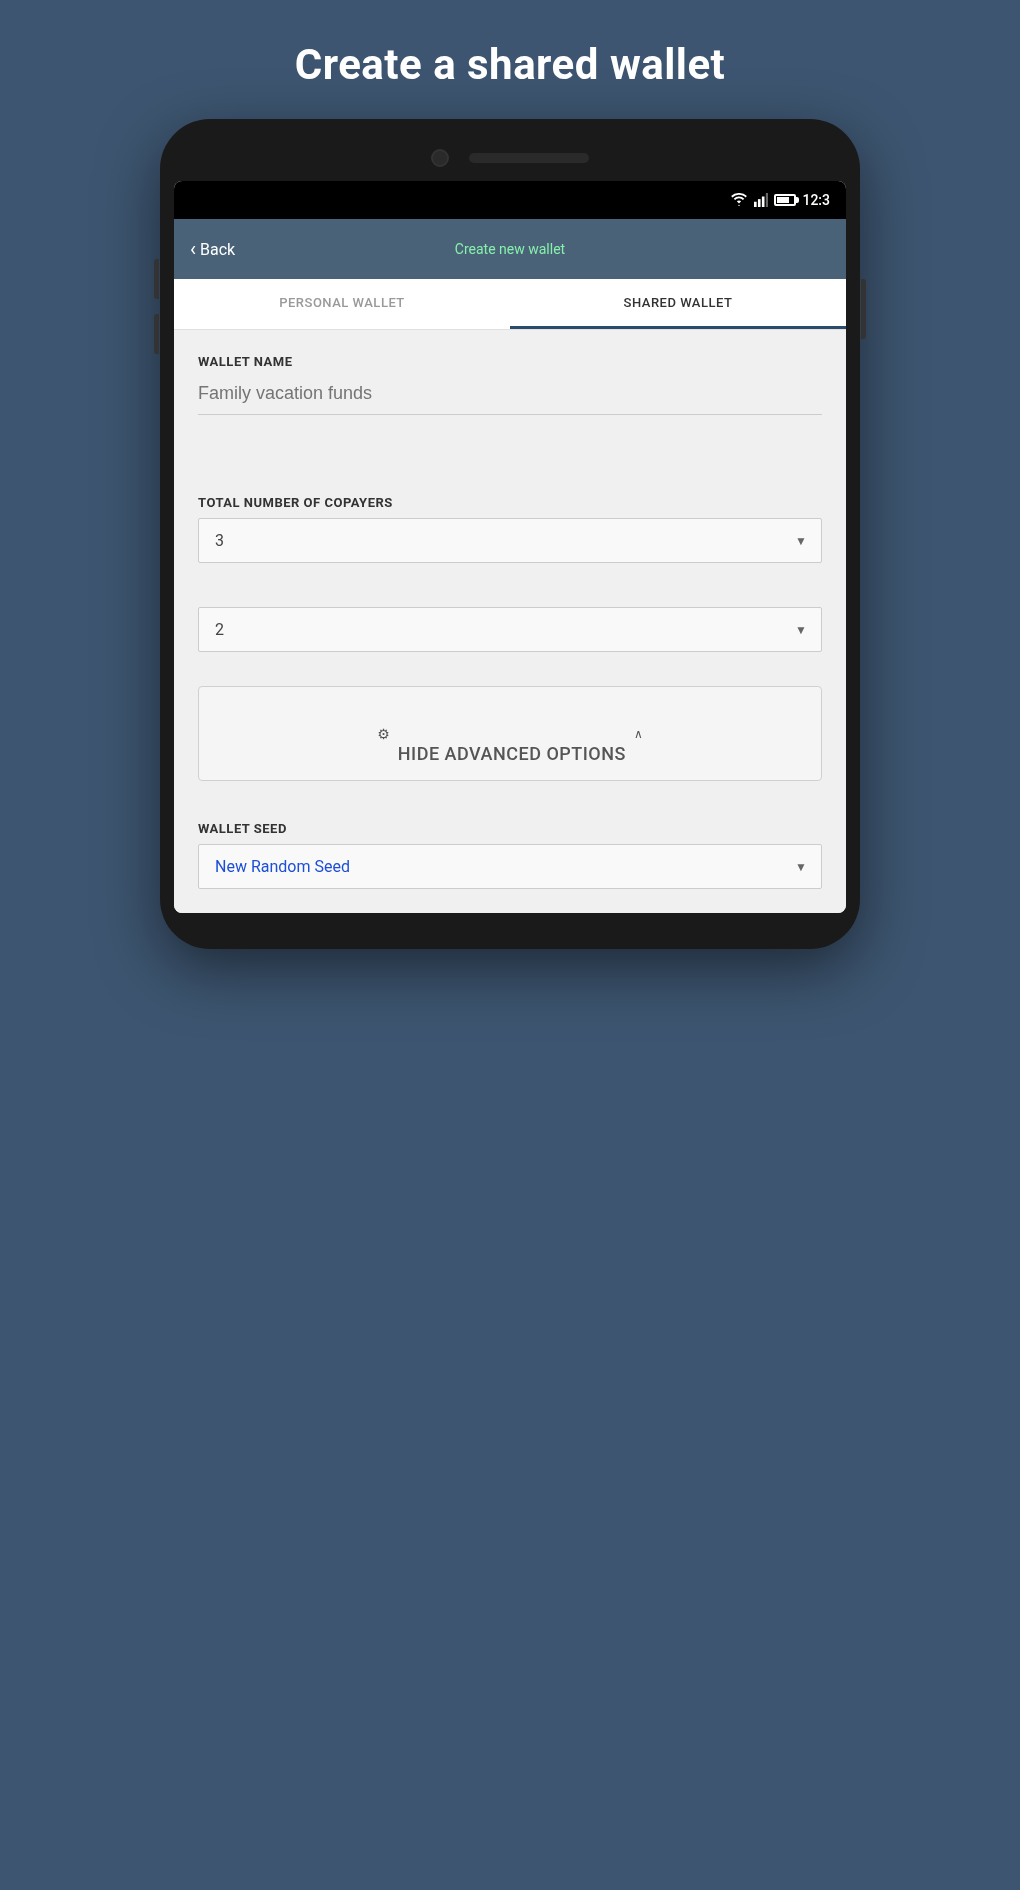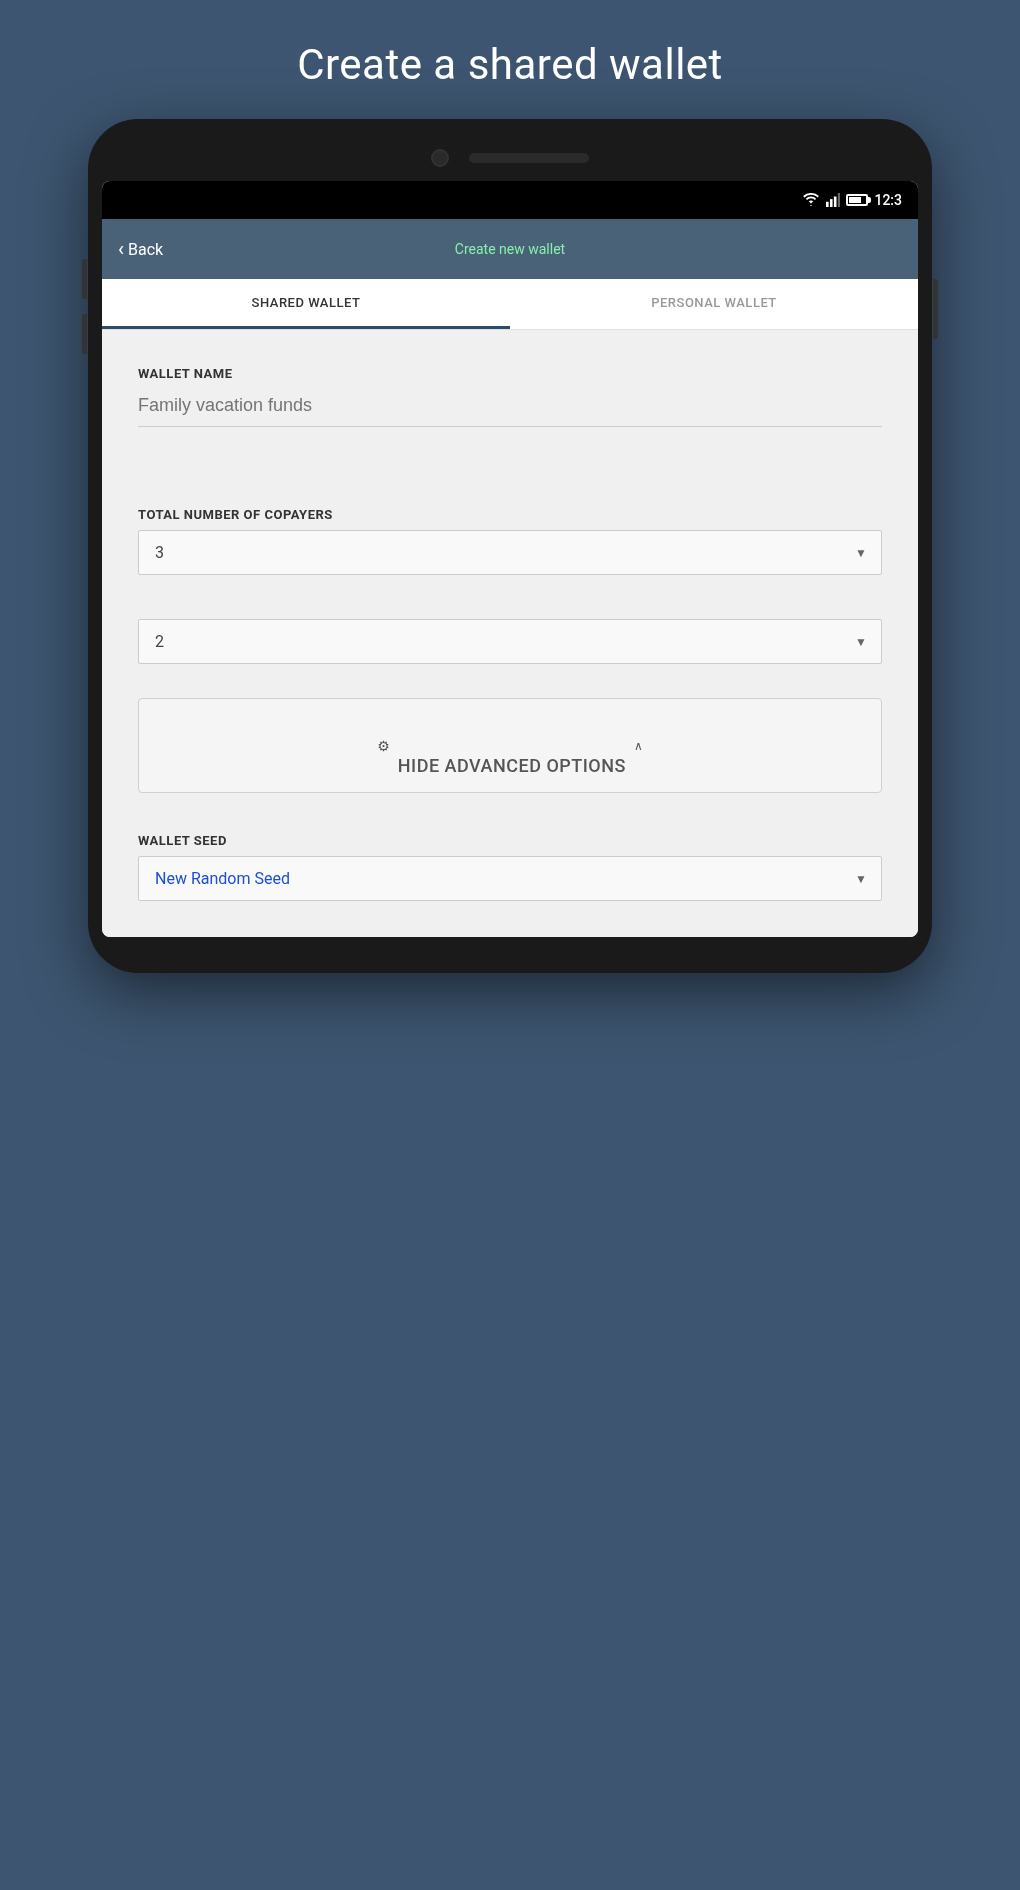--- a/index.html
+++ b/index.html
@@ -11,29 +11,29 @@
       display: flex;
       flex-direction: column;
       align-items: center;
       font-family: 'Roboto', Arial, sans-serif;
       overflow: hidden;
     }
 
     .page-title {
       color: #ffffff;
       font-size: 42px;
-      font-weight: 400;
+      font-weight: 700;
       text-align: center;
       padding: 40px 0 30px 0;
       letter-spacing: 0.5px;
     }
 
     
     .phone-shell {
-      width: 844px;
+      width: 700px;
       background-color: #1a1a1a;
       border-radius: 50px;
       padding: 20px 14px;
       box-shadow: 0 20px 60px rgba(0,0,0,0.5);
       position: relative;
     }
 
     .phone-top-bar {
       display: flex;
       justify-content: center;
@@ -183,21 +183,21 @@
     }
 
     .tab.active {
       color: #333;
       border-bottom: 3px solid #2c4a6a;
     }
 
     
     .form-content {
       background: #f0f0f0;
-      padding: 16px;
+      padding: 4px;
     }
 
     .form-section {
       background: #f0f0f0;
       padding: 20px 20px 10px 20px;
     }
 
     .field-label {
       font-size: 13px;
       font-weight: 700;
@@ -365,25 +365,25 @@
 
     <div class="app-header">
       <div class="back-button">
         <span class="back-chevron">‹</span>
         <span>Back</span>
       </div>
       <span class="header-title">Create new wallet</span>
     </div>
 
     <div class="tabs-bar">
+      <div class="tab">
+        <span>PERSONAL WALLET</span>
+      </div>
       <div class="tab active">
         <span>SHARED WALLET</span>
-      </div>
-      <div class="tab">
-        <span>PERSONAL WALLET</span>
       </div>
     </div>
 
     <div class="form-content">
 
       <div class="form-section">
         <div class="field-label">WALLET NAME</div>
         <input class="field-input" type="text" placeholder="Family vacation funds" style="">
       </div>
 

